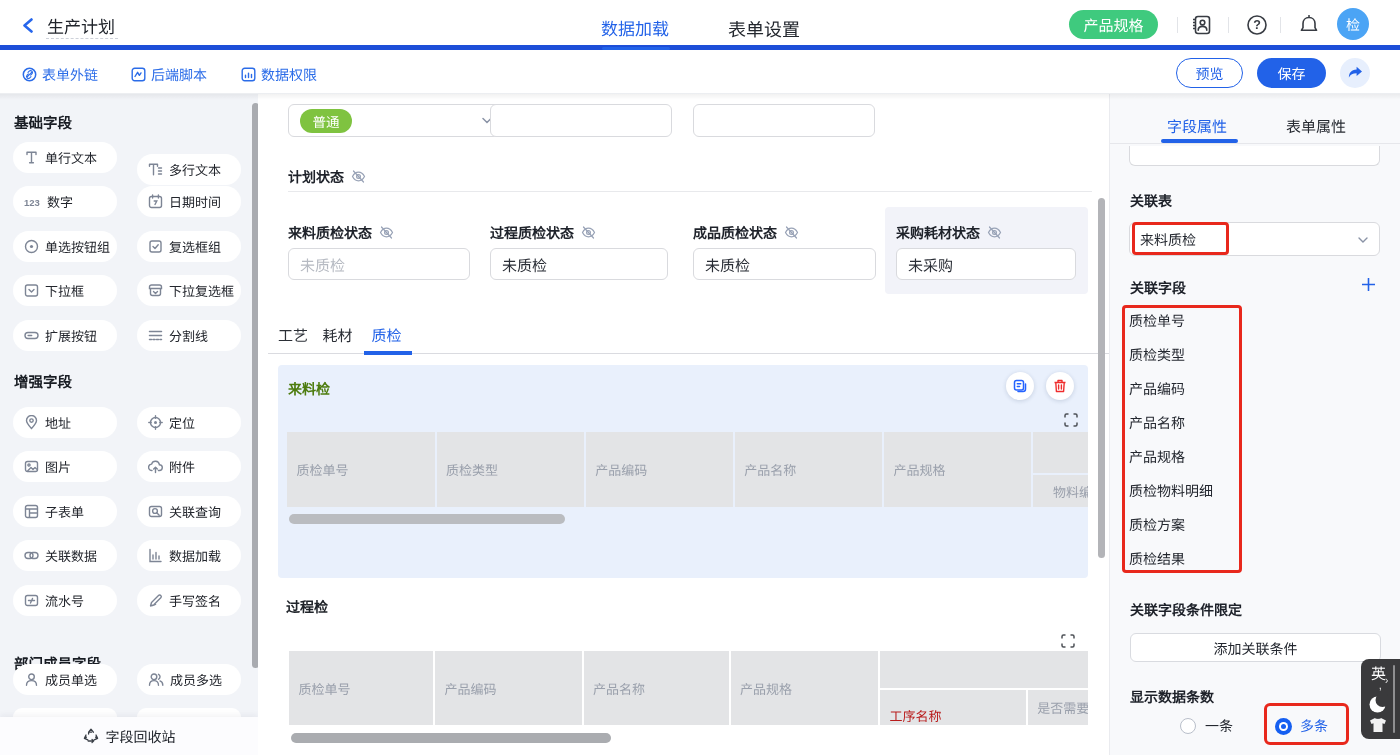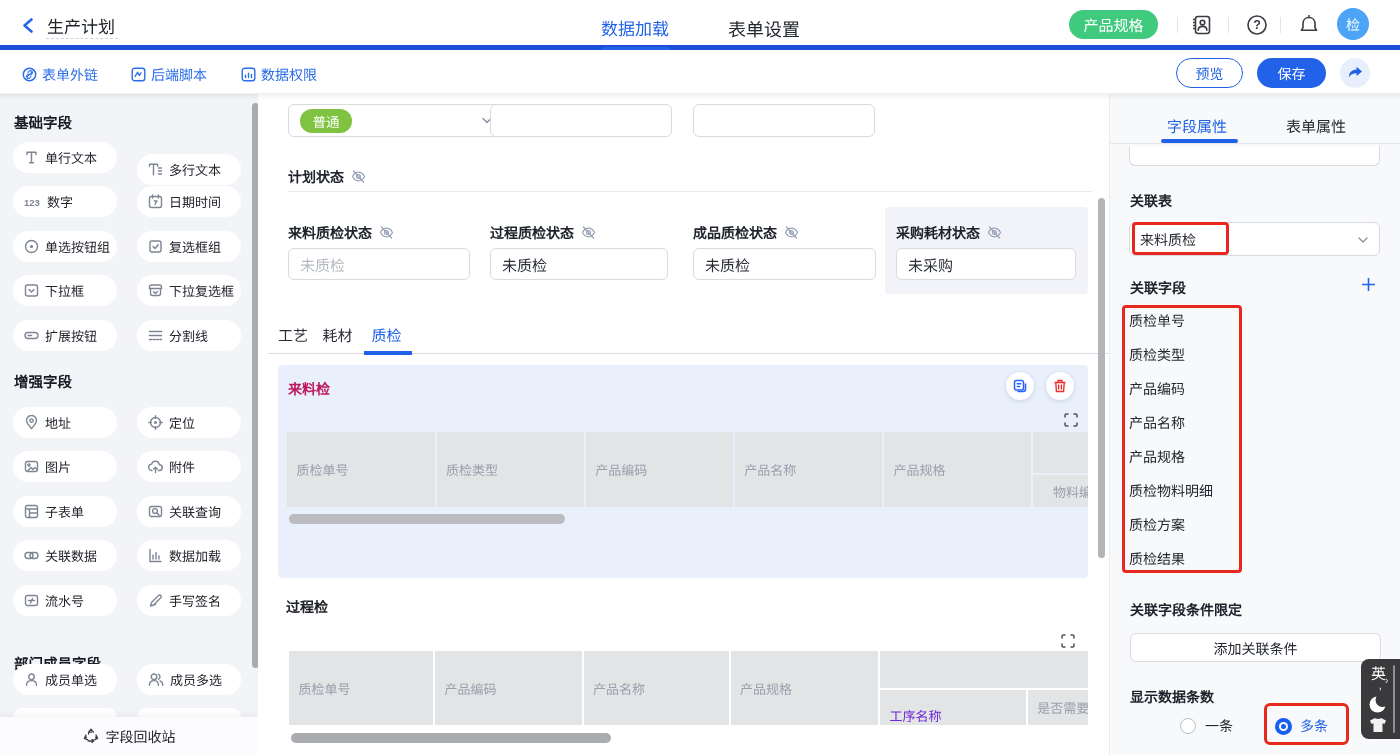--- a/index.html
+++ b/index.html
@@ -251,21 +251,21 @@
   <div class="inp" style="left:435px;top:154px;width:183px;height:32px;color:#2a2e36;">未质检</div>
   <div class="inp" style="left:638px;top:154px;width:180px;height:32px;color:#2a2e36;">未采购</div>
 
   <div class="abs" style="left:20px;top:230px;font-size:15px;color:#2b2f36;">工艺</div>
   <div class="abs" style="left:64.5px;top:230px;font-size:15px;color:#2b2f36;">耗材</div>
   <div class="abs" style="left:113.5px;top:230px;font-size:15px;color:#2262e8;">质检</div>
   <div class="abs" style="left:10px;top:259px;width:841px;border-top:1.5px solid #dadbe0;"></div>
   <div class="abs" style="left:106px;top:257px;width:48px;height:3.5px;background:#2262e8;"></div>
 
   <div class="abs" style="left:20px;top:271px;width:810px;height:213px;background:#e9f0fc;border-radius:4px;">
-    <div class="abs" style="left:10px;top:13px;font-size:14px;font-weight:700;color:#be185d;">来料检</div>
+    <div class="abs" style="left:10px;top:13px;font-size:14px;font-weight:700;color:#4d7c0f;">来料检</div>
     <div class="abs" style="left:728px;top:7px;width:28px;height:28px;border-radius:50%;background:#fff;box-shadow:0 1px 4px rgba(40,60,100,.18);display:flex;align-items:center;justify-content:center;">
       <svg width="14" height="14" viewBox="0 0 14 14" fill="none" stroke="#2563ff" stroke-width="1.5">
           <rect x="1.5" y="1.5" width="9" height="9.5" rx="2"></rect>
           <path d="M4.3 4.8 h3.4 M4.3 7.6 h2.2" stroke-linecap="round"></path>
           <path d="M12.5 5 v5 a2.5 2.5 0 0 1-2.5 2.5 H5" stroke-linecap="round"></path>
         </svg>
     </div>
     <div class="abs" style="left:768px;top:7px;width:28px;height:28px;border-radius:50%;background:#fff;box-shadow:0 1px 4px rgba(40,60,100,.18);display:flex;align-items:center;justify-content:center;">
       <svg width="14" height="14" viewBox="0 0 14 14" fill="none" stroke="#ef2d2d" stroke-width="1.4">
           <path d="M1.5 3.5 h11 M5 3.2 v-1.7 h4 v1.7 M2.8 3.8 l0.6 8.7 h7.2 l0.6-8.7" stroke-linejoin="round"></path>
@@ -291,21 +291,21 @@
   <div class="abs" style="left:28px;top:502px;font-size:14px;font-weight:700;color:#20242a;">过程检</div>
   <svg class="abs" style="left:803px;top:540px;" width="14" height="14" viewBox="0 0 14 14" fill="none" stroke="#4d5157" stroke-width="1.5">
       <path d="M1 4.5 v-2 a1.5 1.5 0 0 1 1.5-1.5 h2 M9.5 1 h2 A1.5 1.5 0 0 1 13 2.5 v2 M13 9.5 v2 a1.5 1.5 0 0 1-1.5 1.5 h-2 M4.5 13 h-2 A1.5 1.5 0 0 1 1 11.5 v-2"></path>
     </svg>
   <div class="abs" style="left:31px;top:557px;width:799px;height:74px;overflow:hidden;">
     <div class="abs" style="left:0;top:0;width:144px;height:74px;background:#e3e4e6;display:flex;align-items:center;padding-left:9.5px;font-size:13px;color:#9aa0ac;">质检单号</div>
     <div class="abs" style="left:146px;top:0;width:146.5px;height:74px;background:#e3e4e6;display:flex;align-items:center;padding-left:9.5px;font-size:13px;color:#9aa0ac;">产品编码</div>
     <div class="abs" style="left:294.5px;top:0;width:145px;height:74px;background:#e3e4e6;display:flex;align-items:center;padding-left:9.5px;font-size:13px;color:#9aa0ac;">产品名称</div>
     <div class="abs" style="left:441.5px;top:0;width:147.5px;height:74px;background:#e3e4e6;display:flex;align-items:center;padding-left:9.5px;font-size:13px;color:#9aa0ac;">产品规格</div>
     <div class="abs" style="left:591px;top:0;width:208px;height:37px;background:#e3e4e6;"></div>
-    <div class="abs" style="left:591px;top:39px;width:146.3px;height:50px;background:#e3e4e6;display:flex;align-items:center;padding-left:9.5px;font-size:13px;color:#6d28d9;">工序名称</div>
+    <div class="abs" style="left:591px;top:39px;width:146.3px;height:50px;background:#e3e4e6;display:flex;align-items:center;padding-left:9.5px;font-size:13px;color:#b91c1c;">工序名称</div>
     <div class="abs" style="left:739.3px;top:39px;width:59.7px;height:35px;background:#e3e4e6;display:flex;align-items:center;padding-left:9px;font-size:13px;color:#9aa0ac;white-space:nowrap;">是否需要</div>
   </div>
   <div class="abs" style="left:33px;top:639px;width:320px;height:10px;border-radius:5px;background:#aaacb0;"></div>
 
   <div class="abs" style="left:840px;top:104px;width:6.5px;height:360px;border-radius:4px;background:#b3b4b8;"></div>
 </div>
 <div id="rpanel" style="overflow:hidden;">
   <div class="abs" style="left:57px;top:21px;font-size:15px;color:#2262e8;">字段属性</div>
   <div class="abs" style="left:176px;top:21px;font-size:15px;color:#262a31;">表单属性</div>
   <div class="abs" style="left:51px;top:45px;width:77px;height:3.5px;background:#2262e8;border-radius:2px;"></div>

